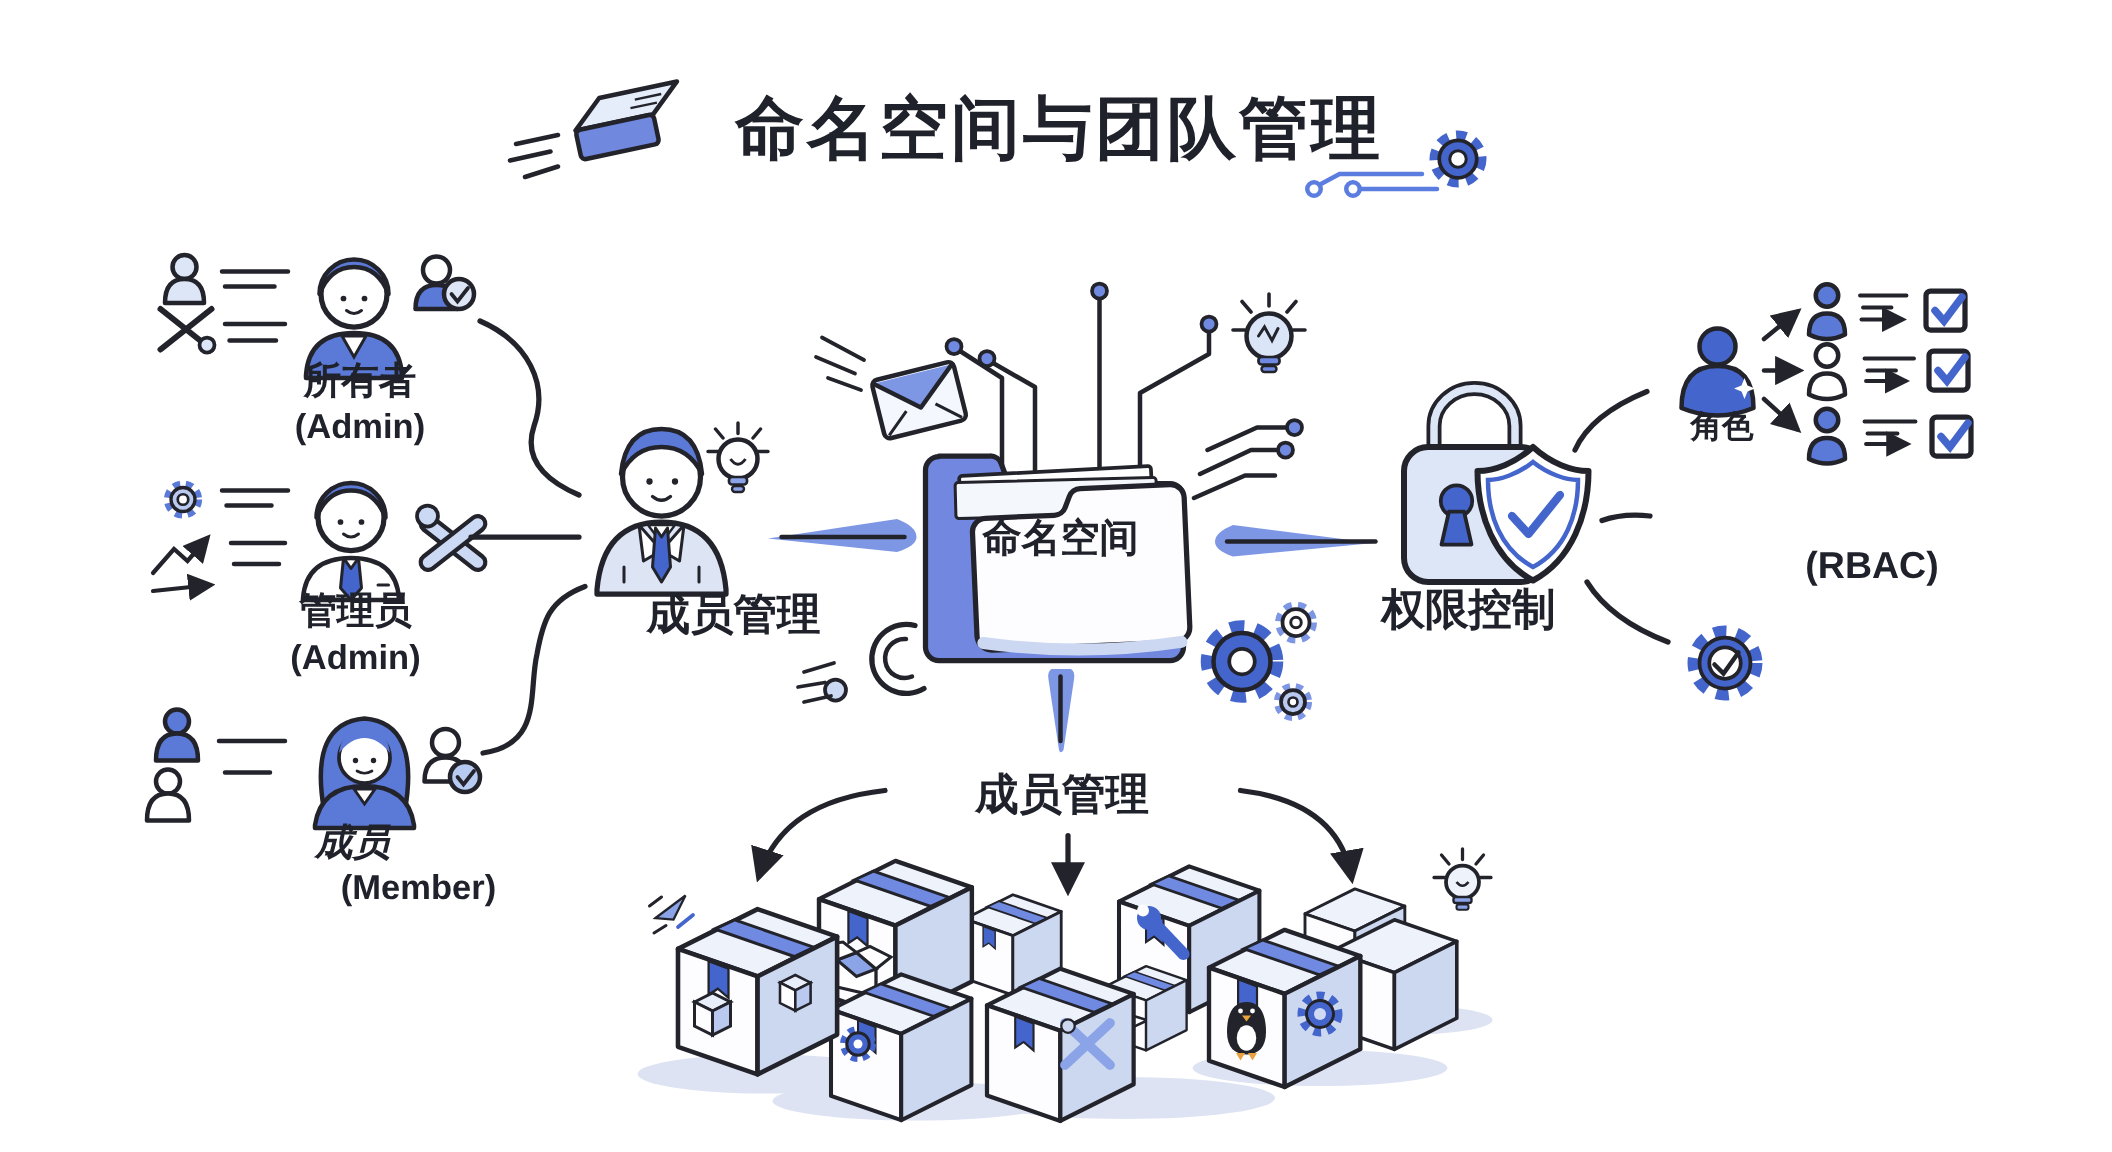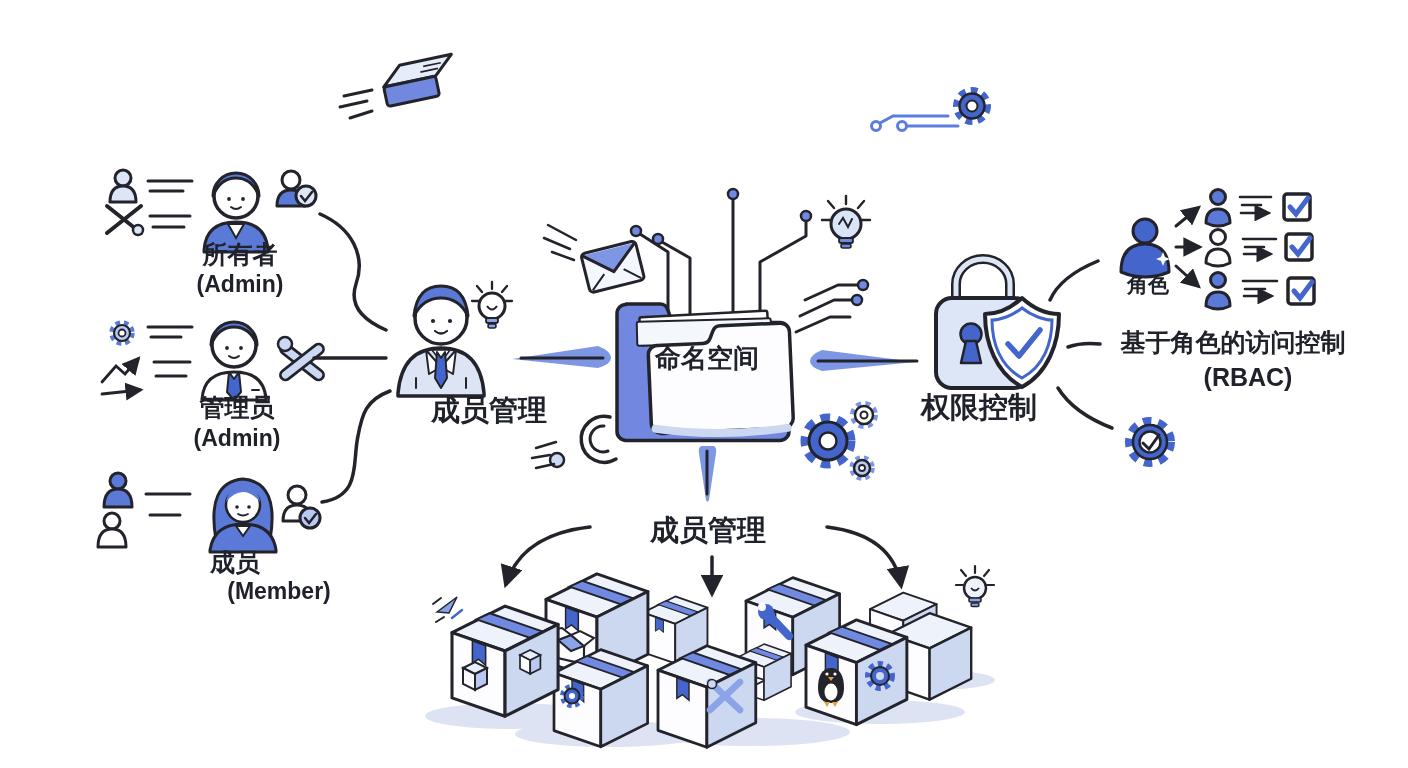--- a/index.html
+++ b/index.html
@@ -374,36 +374,36 @@
 </g>
 <g>
   <path d="M975,566 V573 M961,570 L966,576 M989,570 L984,576 M956,585 L963,585 M994,585 L987,585" stroke="#23232b" stroke-width="2.2" stroke-linecap="round"></path>
   <circle cx="975" cy="588" r="11" fill="#eef2fb" stroke="#23232b" stroke-width="2.5"></circle>
   <path d="M971,588 Q975,593 979,588" stroke="#23232b" stroke-width="1.8" fill="none"></path>
   <rect x="969" y="598" width="12" height="4" rx="1.5" fill="#8ba4e8" stroke="#23232b" stroke-width="1.6"></rect>
   <rect x="971" y="603" width="8" height="3.5" rx="1.5" fill="#8ba4e8" stroke="#23232b" stroke-width="1.4"></rect>
 </g>
 </svg>
 
+<div class="lbl" style="left:706px;top:62px;font-size:46px;letter-spacing:2px;">命名空间与团队管理</div>
 
 <div class="lbl" style="left:240px;top:242px;font-size:25px;">所有者</div>
 <div class="lbl sub" style="left:240px;top:273px;font-size:23px;">(Admin)</div>
 
 <div class="lbl" style="left:237px;top:395px;font-size:25px;">管理员</div>
 <div class="lbl sub" style="left:237px;top:427px;font-size:23px;">(Admin)</div>
 
-<div class="lbl" style="left:235px;top:550px;font-size:25px;">成员</div>
+<div class="lbl" style="left:235px;top:550px;font-size:25px;font-style:italic;">成员</div>
 <div class="lbl sub" style="left:235px;top:580px;font-size:23px;margin-left:44px;">(Member)</div>
 
 <div class="lbl" style="left:449px;top:396px;font-size:29px;margin-left:40px;">成员管理</div>
 
 <div class="lbl" style="left:707px;top:345px;font-size:26px;">命名空间</div>
 
 <div class="lbl" style="left:979px;top:393px;font-size:29px;">权限控制</div>
 
 <div class="lbl" style="left:1148px;top:274px;font-size:21px;">角色</div>
 
-<div class="lbl" style="left:1233px;top:330px;font-size:25px;">基于角色的访问控制</div>
 <div class="lbl" style="left:1248px;top:365px;font-size:25px;">(RBAC)</div>
 
 <div class="lbl" style="left:708px;top:516px;font-size:29px;">成员管理</div>
 
 </div>
 
 </body></html>

